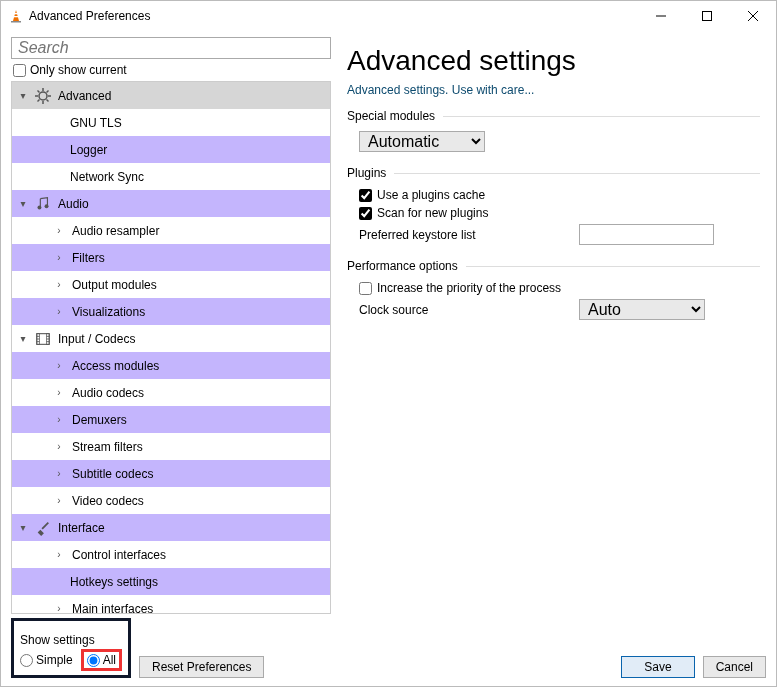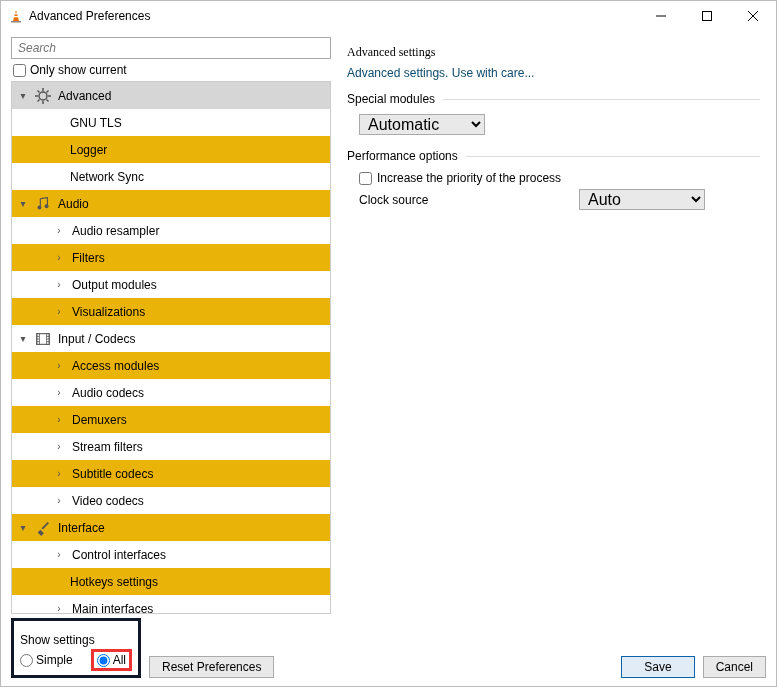--- a/index.html
+++ b/index.html
@@ -48,21 +48,21 @@
   }
   .left-pane {
     width: 320px;
     display: flex;
     flex-direction: column;
   }
   .search-input {
     width: 100%;
     height: 22px;
     padding: 2px 6px;
-    font-size: 12px;
+    font-size: 16px;
     font-style: italic;
     color: #a16207;
     border: 1px solid #aaa;
     outline: none;
   }
   .checkbox-row {
     margin: 4px 0 4px 2px;
     display: flex;
     align-items: flex-end;
     gap: 4px;
@@ -79,21 +79,21 @@
   .tree-scroll::-webkit-scrollbar { width: 16px; }
   .tree-scroll::-webkit-scrollbar-thumb { background: #ccc; }
   .tree-scroll::-webkit-scrollbar-track { background: #f0f0f0; }
   .tree-row {
     display: flex;
     align-items: center;
     height: 27px;
     padding-left: 6px;
     gap: 6px;
   }
-  .tree-row.shade { background: #eab308; }
+  .tree-row.shade { background: #c4b5fd; }
   .tree-row.selected { background: #d6d6d6; }
   .caret {
     width: 10px; height:10px;
     display:flex;align-items:center;justify-content:center;
     color:#555;font-size:10px;
   }
   .tree-icon {
     width: 18px; height: 18px;
     display: flex; align-items: center; justify-content: center;
     color: #555;
@@ -101,23 +101,22 @@
   .indent2 { padding-left: 42px; }
   .indent2 .caret { margin-right: 2px; }
   .indent2b { padding-left: 58px; }
 
   
   .right-pane {
     flex: 1;
     padding: 2px 6px 0 6px;
   }
   .right-title {
-    font-size: 12px;
+    font-size: 28px;
     margin: 6px 0 6px 0;
-    font-family: Liberation Serif, serif;
   }
   .right-subtitle {
     font-size: 12px;
     margin-bottom: 12px;
     color: #0c4a6e;
   }
   .fieldset {
     margin-bottom: 14px;
   }
   .fieldset-title {
@@ -181,21 +180,21 @@
   }
   .show-settings-group {
     border: 3px solid #0f172a;
     padding: 12px 6px 4px 6px;
     font-size: 12px;
     display: flex;
     flex-direction: column;
     gap: 2px;
   }
   .show-settings-title { font-size:12px; }
-  .radio-row { display: flex; align-items: center; gap: 18px; }
+  .radio-row { display: flex; align-items: center; gap: 8px; }
   .radio-row label { display:flex; align-items:center; gap:3px; }
   .radio-row input[type=radio] { margin:0; width:13px;height:13px; }
   .radio-all-wrap {
     border: 3px solid #e33;
     padding: 1px 3px;
     display:flex;align-items:center;gap:3px;
   }
   .btn {
     height: 22px;
     padding: 0 12px;
@@ -388,20 +387,37 @@
       <div class="fieldset-title"><span>Special modules</span></div>
       <div class="field-row">
         <span class="control">
           <select class="win-select">
             <option>Automatic</option>
           </select>
         </span>
       </div>
     </div>
 
+    <div class="fieldset">
+      <div class="fieldset-title"><span>Plugins</span></div>
+      <div class="check-row">
+        <input type="checkbox" checked="" style="">
+        <span>Use a plugins cache</span>
+      </div>
+      <div class="check-row">
+        <input type="checkbox" checked="" style="">
+        <span>Scan for new plugins</span>
+      </div>
+      <div class="field-row">
+        <span class="label">Preferred keystore list</span>
+        <span class="control">
+          <input class="win-text" type="text" value="" style="">
+        </span>
+      </div>
+    </div>
 
     <div class="fieldset">
       <div class="fieldset-title"><span>Performance options</span></div>
       <div class="check-row">
         <input type="checkbox" style="">
         <span>Increase the priority of the process</span>
       </div>
       <div class="field-row">
         <span class="label">Clock source</span>
         <span class="control">

